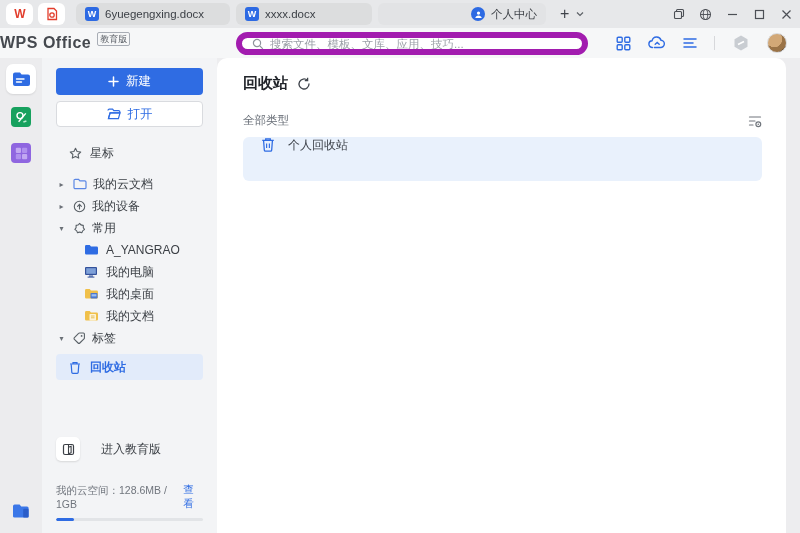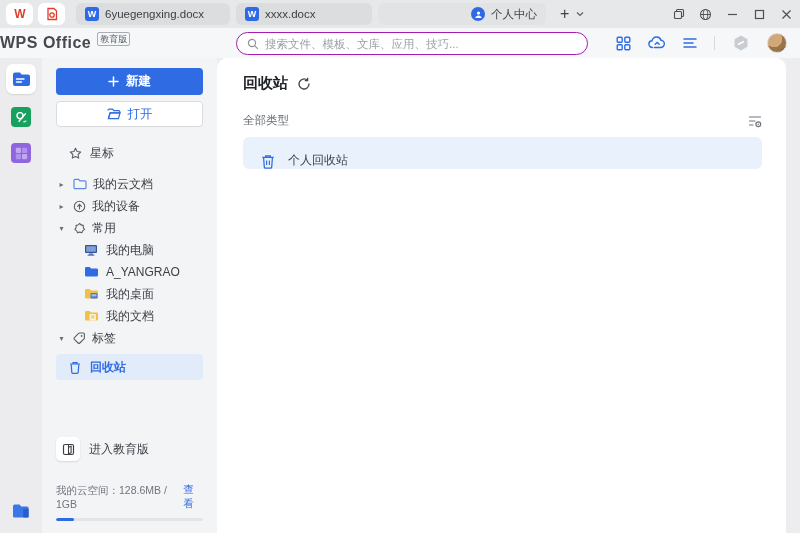--- a/index.html
+++ b/index.html
@@ -23,21 +23,21 @@
   .caret { margin-left:7px; display:flex; }
   .win-controls { margin-left:auto; display:flex; align-items:center; }
   .win-btn { width:27px; height:28px; display:flex; align-items:center; justify-content:center; color:#4c4f55; }
 
   
   .header { height:30px; background:#f6f7f8; display:flex; align-items:center; position:relative; }
   .logo-text { margin-left:0; font-size:16px; font-weight:800; color:#45494f; letter-spacing:.5px; }
   .edu-badge { font-size:9px; color:#5a5f66; border:1px solid #a8adb5; border-radius:2px;
     padding:0 2px; margin-left:6px; line-height:12px; align-self:flex-start; margin-top:4px; }
   .search { position:absolute; left:236px; top:4px; width:352px; height:23px; background:#fff;
-    border:1px solid #a21caf; border-radius:12px; display:flex; align-items:center; padding:0 10px; gap:6px; }
+    border:6px solid #a21caf; border-radius:12px; display:flex; padding:0 10px; gap:6px; }
   .search input { border:none; outline:none; flex:1; font-size:11.5px; color:#3d4147; background:transparent;
     font-family:"Liberation Sans",sans-serif; }
   .search input::placeholder { color:#9ba0a8; }
   .header-icons { margin-left:auto; display:flex; align-items:center; gap:17px; margin-right:13px; }
   .hdr-ic { display:flex; align-items:center; justify-content:center; }
   .vdiv { width:1px; height:14px; background:#d7d8db; }
   .avatar { width:20px; height:20px; border-radius:50%;
     background:radial-gradient(circle at 35% 30%, #d2a877 0 45%, #9a7347 46% 75%, #5c4327 76%); border:1px solid #d9dadc; }
 
   
@@ -46,48 +46,48 @@
   .rail { width:42px; background:#ececee; display:flex; flex-direction:column; align-items:center; padding-top:6px; }
   .rail-active { width:30px; height:30px; background:#fff; border-radius:7px; box-shadow:0 1px 2px rgba(0,0,0,.10);
     display:flex; align-items:center; justify-content:center; margin-bottom:13px; }
   .rail-ic { width:20px; height:20px; border-radius:4px; margin-bottom:16px;
     display:flex; align-items:center; justify-content:center; }
   .rail-green { background:#17a15e; } .rail-purple { background:#8f66e0; }
   .rail-bottom { margin-top:auto; margin-bottom:14px; }
 
   .panel { width:175px; background:#f3f4f6; padding:10px 14px 12px; display:flex; flex-direction:column; }
   .btn-new { height:27px; background:#2f6ce3; border-radius:4px; color:#fff; font-size:12.5px;
-    display:flex; align-items:center; justify-content:center; gap:7px;font-weight:bold; }
+    display:flex; align-items:center; justify-content:center; gap:7px; }
   .btn-open { height:26px; background:#fff; border:1px solid #d9dbdf; border-radius:4px; color:#2f6ce3;
     font-size:12.5px; display:flex; align-items:center; justify-content:center; gap:7px; margin-top:6px; }
   .nav { margin-top:15px; }
   .nav-item { height:22px; display:flex; align-items:center; gap:8px; font-size:12px; color:#3c4046; padding-left:13px; }
   .tree { margin-top:9px; }
   .tree-row { height:22px; display:flex; align-items:center; gap:6px; font-size:12px; color:#3c4046; }
   .arrow { width:11px; font-size:8px; color:#6b7077; text-align:center; flex:none; }
   .tree-ind { padding-left:28px; gap:8px; }
   .recycle-row { margin-top:5px; height:26px; background:#e2ebfa; border-radius:4px; color:#2f6ce3;
     display:flex; align-items:center; gap:9px; padding-left:13px; font-size:12px; font-weight:bold; }
   .panel-bottom { margin-top:auto; }
-  .edu-btn { display:flex; align-items:center; gap:9px; font-size:12px; color:#3c4046; margin-bottom:22px; }
+  .edu-btn { display:flex; align-items:center; gap:21px; font-size:12px; color:#3c4046; margin-bottom:22px; }
   .edu-tile { width:24px; height:24px; background:#fff; border-radius:5px; box-shadow:0 1px 2px rgba(0,0,0,.12);
     display:flex; align-items:center; justify-content:center; }
   .storage-line { display:flex; justify-content:center; align-items:center; font-size:10.5px; color:#70757d; }
   .storage-view { color:#2f6ce3; }
   .storage-bar { margin-top:7px; height:3px; background:#e2e4e7; border-radius:2px; overflow:hidden; }
   .storage-fill { height:100%; background:#2f6ce3; border-radius:2px; width:0; }
 
   .main { flex:1; background:#ededef; padding-right:14px; }
   .card { height:100%; background:#fff; border-radius:10px 10px 0 0; padding:16px 24px 0 26px; }
   .card-title { display:flex; align-items:center; gap:9px; }
   .card-title h1 { font-size:15px; color:#21242a; font-weight:bold; }
   .meta-row { margin-top:20px; display:flex; align-items:center; justify-content:space-between; }
   .meta-label { font-size:11.5px; color:#666c75; }
-  .list-row { margin-top:9px; height:32px; background:#e9f1fc; border-radius:6px;
-    display:flex; align-items:flex-end; gap:13px; padding-left:18px; }
+  .list-row { margin-top:9px; height:44px; background:#e9f1fc; border-radius:6px;
+    display:flex; align-items:flex-start; gap:13px; padding-left:18px; }
   .list-label { font-size:12px; color:#3e434b; }
   svg { display:block; }
 </style>
 </head>
 <body>
 
 <div class="titlebar">
   <div class="app-tile">
     <span class="wps-w">W</span>
   </div>
@@ -283,32 +283,32 @@
       </div>
       <div class="tree-row">
         <span class="arrow">▾</span>
         <svg width="13" height="13" viewBox="0 0 13 13">
             <path d="M6.5 1.4c.9 1.5 2 2.1 3.8 2-0.4 1.6 0 2.9 1.2 4-1.5.6-2.3 1.6-2.6 3.3-1.5-.8-2.9-.8-4.4 0-.3-1.7-1.1-2.7-2.6-3.3 1.2-1.1 1.6-2.4 1.2-4 1.8.1 2.9-.5 3.4-2z" fill="none" stroke="#596066" stroke-width="1.1" stroke-linejoin="round"></path>
           </svg>
         <span>常用</span>
       </div>
       <div class="tree-row tree-ind">
         <svg width="14" height="12" viewBox="0 0 14 12">
+            <path d="M1 2.4a1.3 1.3 0 0 1 1.3-1.3h3.4L7 2.6h5.7A1.3 1.3 0 0 1 14 3.9v5.4a1.3 1.3 0 0 1-1.3 1.3H2.3A1.3 1.3 0 0 1 1 9.3z" fill="#2f6ce3"></path>
+          </svg>
+        <span>A_YANGRAO</span>
+      </div>
+      <div class="tree-row tree-ind">
+        <svg width="14" height="12" viewBox="0 0 14 12">
             <rect x="1" y="1" width="12" height="8" rx="1" fill="#33519b"></rect>
             <rect x="2.2" y="2.2" width="9.6" height="5.6" fill="#7ea0d8"></rect>
             <rect x="5" y="9.5" width="4" height="1.1" fill="#33519b"></rect>
             <rect x="3.6" y="10.6" width="6.8" height="1" fill="#33519b"></rect>
           </svg>
         <span>我的电脑</span>
-      </div>
-      <div class="tree-row tree-ind">
-        <svg width="14" height="12" viewBox="0 0 14 12">
-            <path d="M1 2.4a1.3 1.3 0 0 1 1.3-1.3h3.4L7 2.6h5.7A1.3 1.3 0 0 1 14 3.9v5.4a1.3 1.3 0 0 1-1.3 1.3H2.3A1.3 1.3 0 0 1 1 9.3z" fill="#2f6ce3"></path>
-          </svg>
-        <span>A_YANGRAO</span>
       </div>
       <div class="tree-row tree-ind">
         <svg width="14" height="12" viewBox="0 0 14 12">
             <path d="M1 2.4a1.3 1.3 0 0 1 1.3-1.3h3.4L7 2.6h5.7A1.3 1.3 0 0 1 14 3.9v5.4a1.3 1.3 0 0 1-1.3 1.3H2.3A1.3 1.3 0 0 1 1 9.3z" fill="#f0c04a"></path>
             <rect x="6.5" y="5" width="7" height="5.6" rx="0.8" fill="#4a78d0"></rect>
             <rect x="7.6" y="6.2" width="4.8" height="2.2" fill="#9ec0f2"></rect>
           </svg>
         <span>我的桌面</span>
       </div>
       <div class="tree-row tree-ind">

